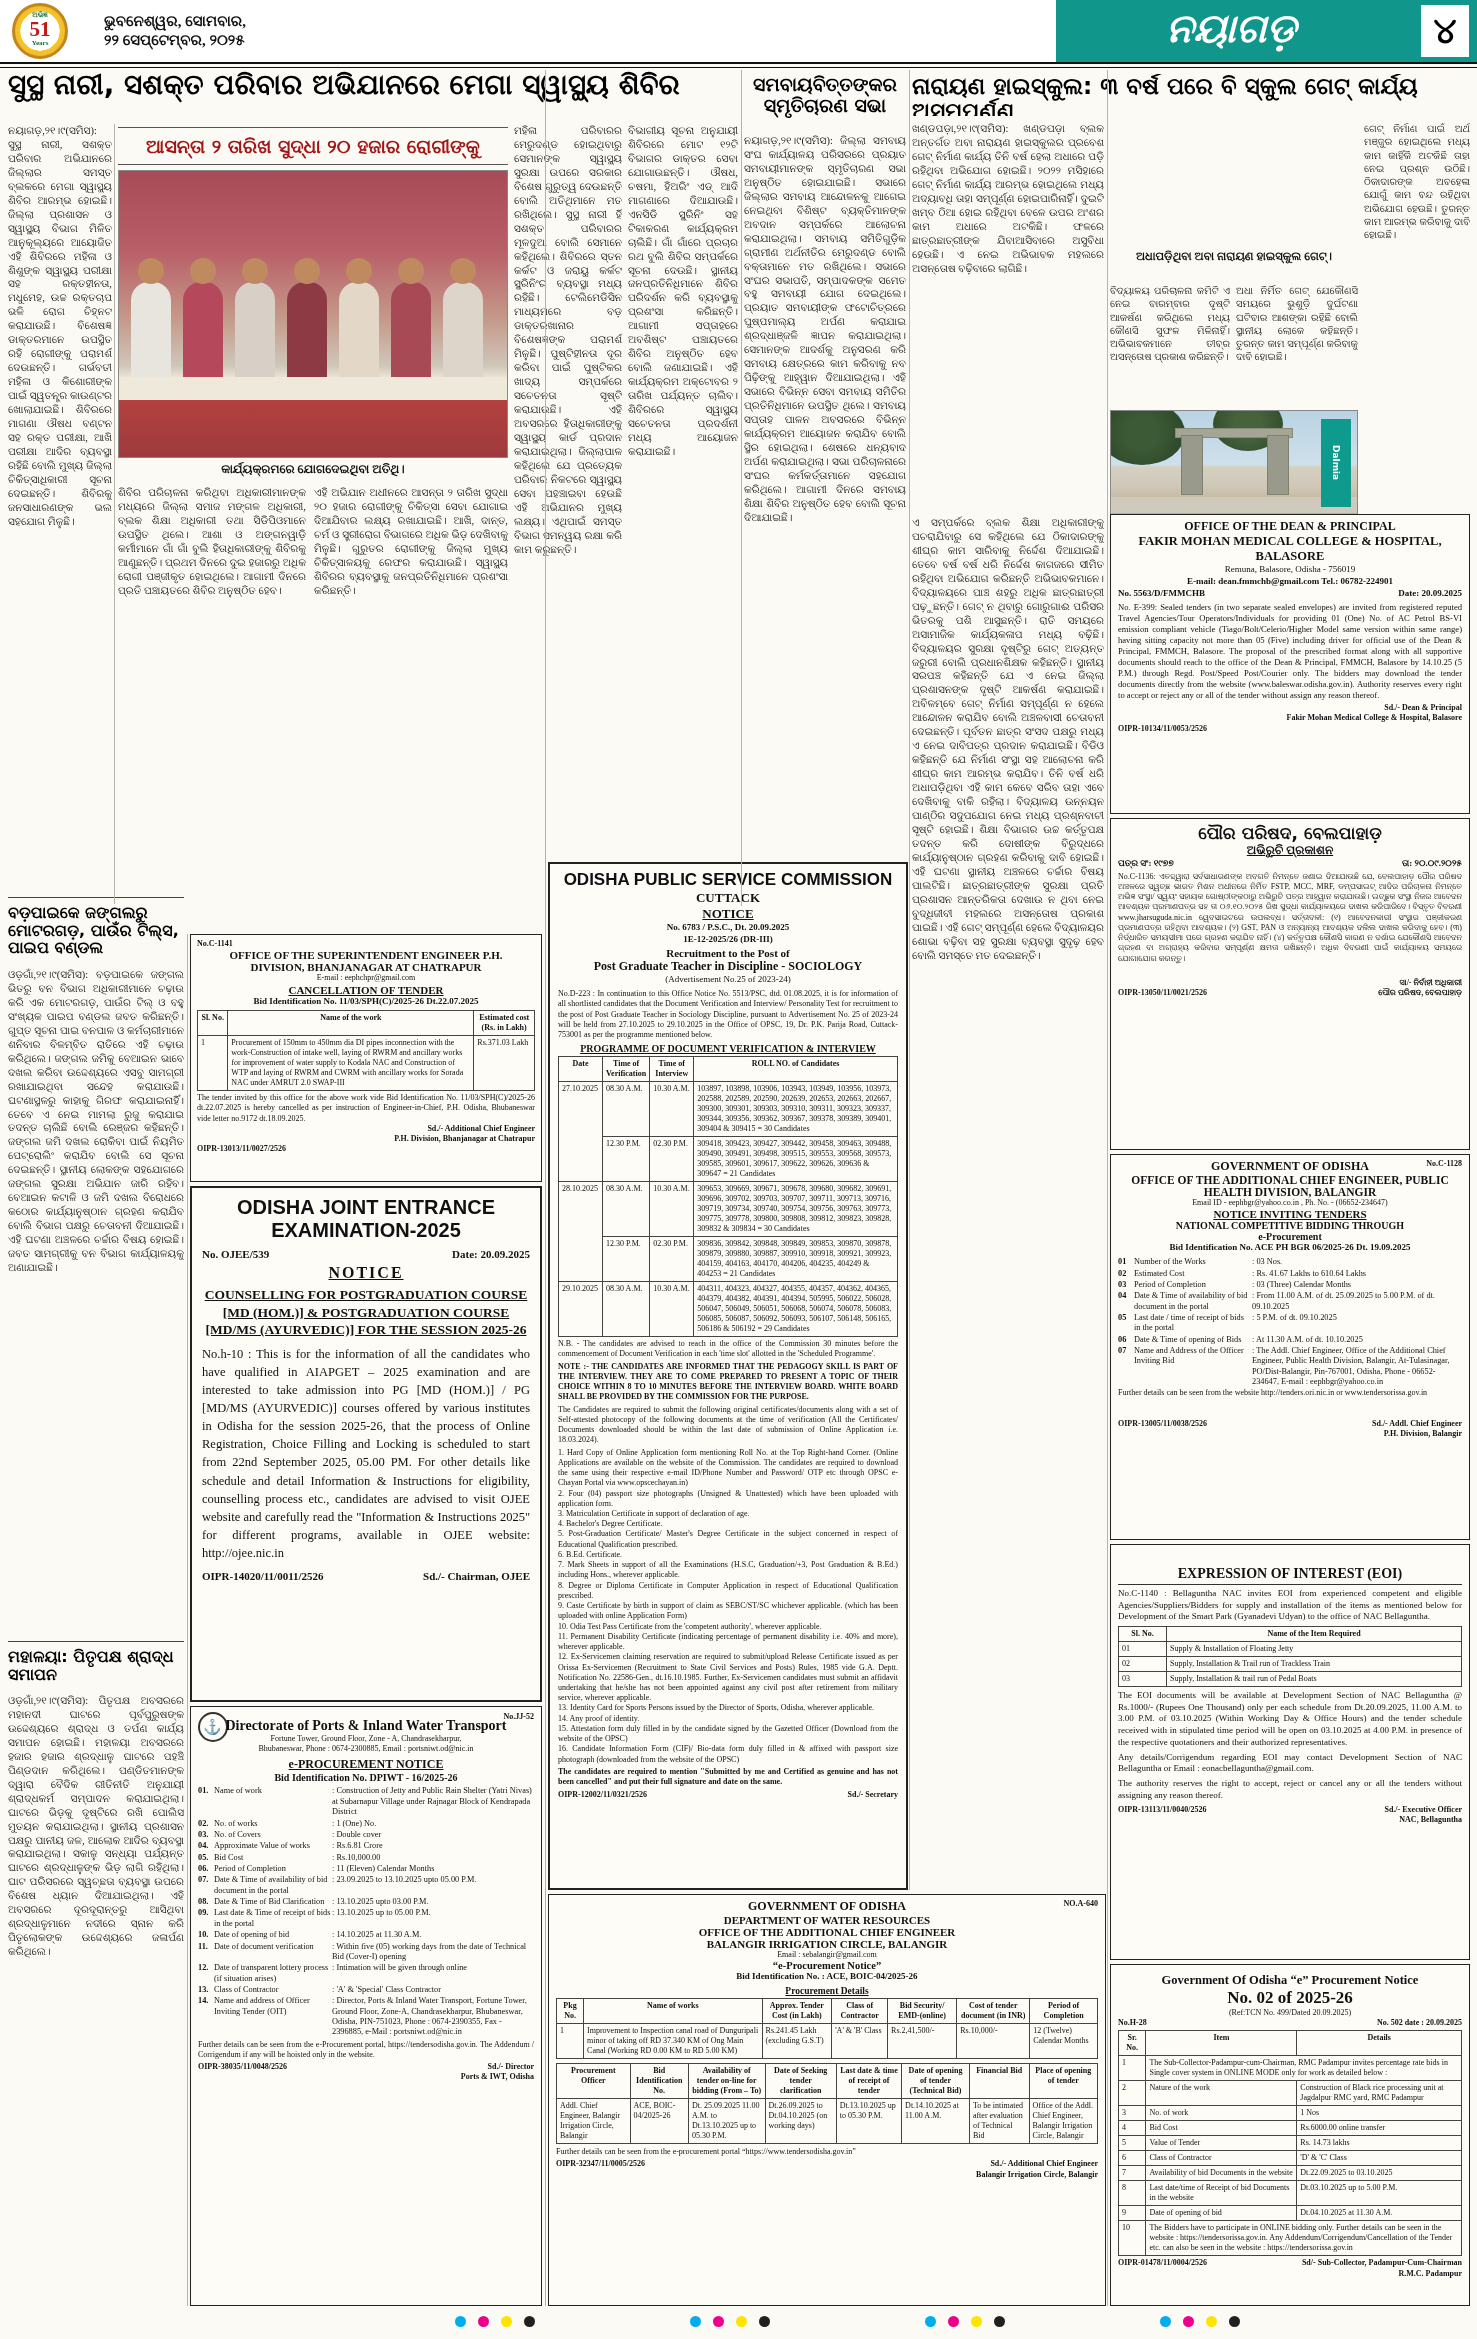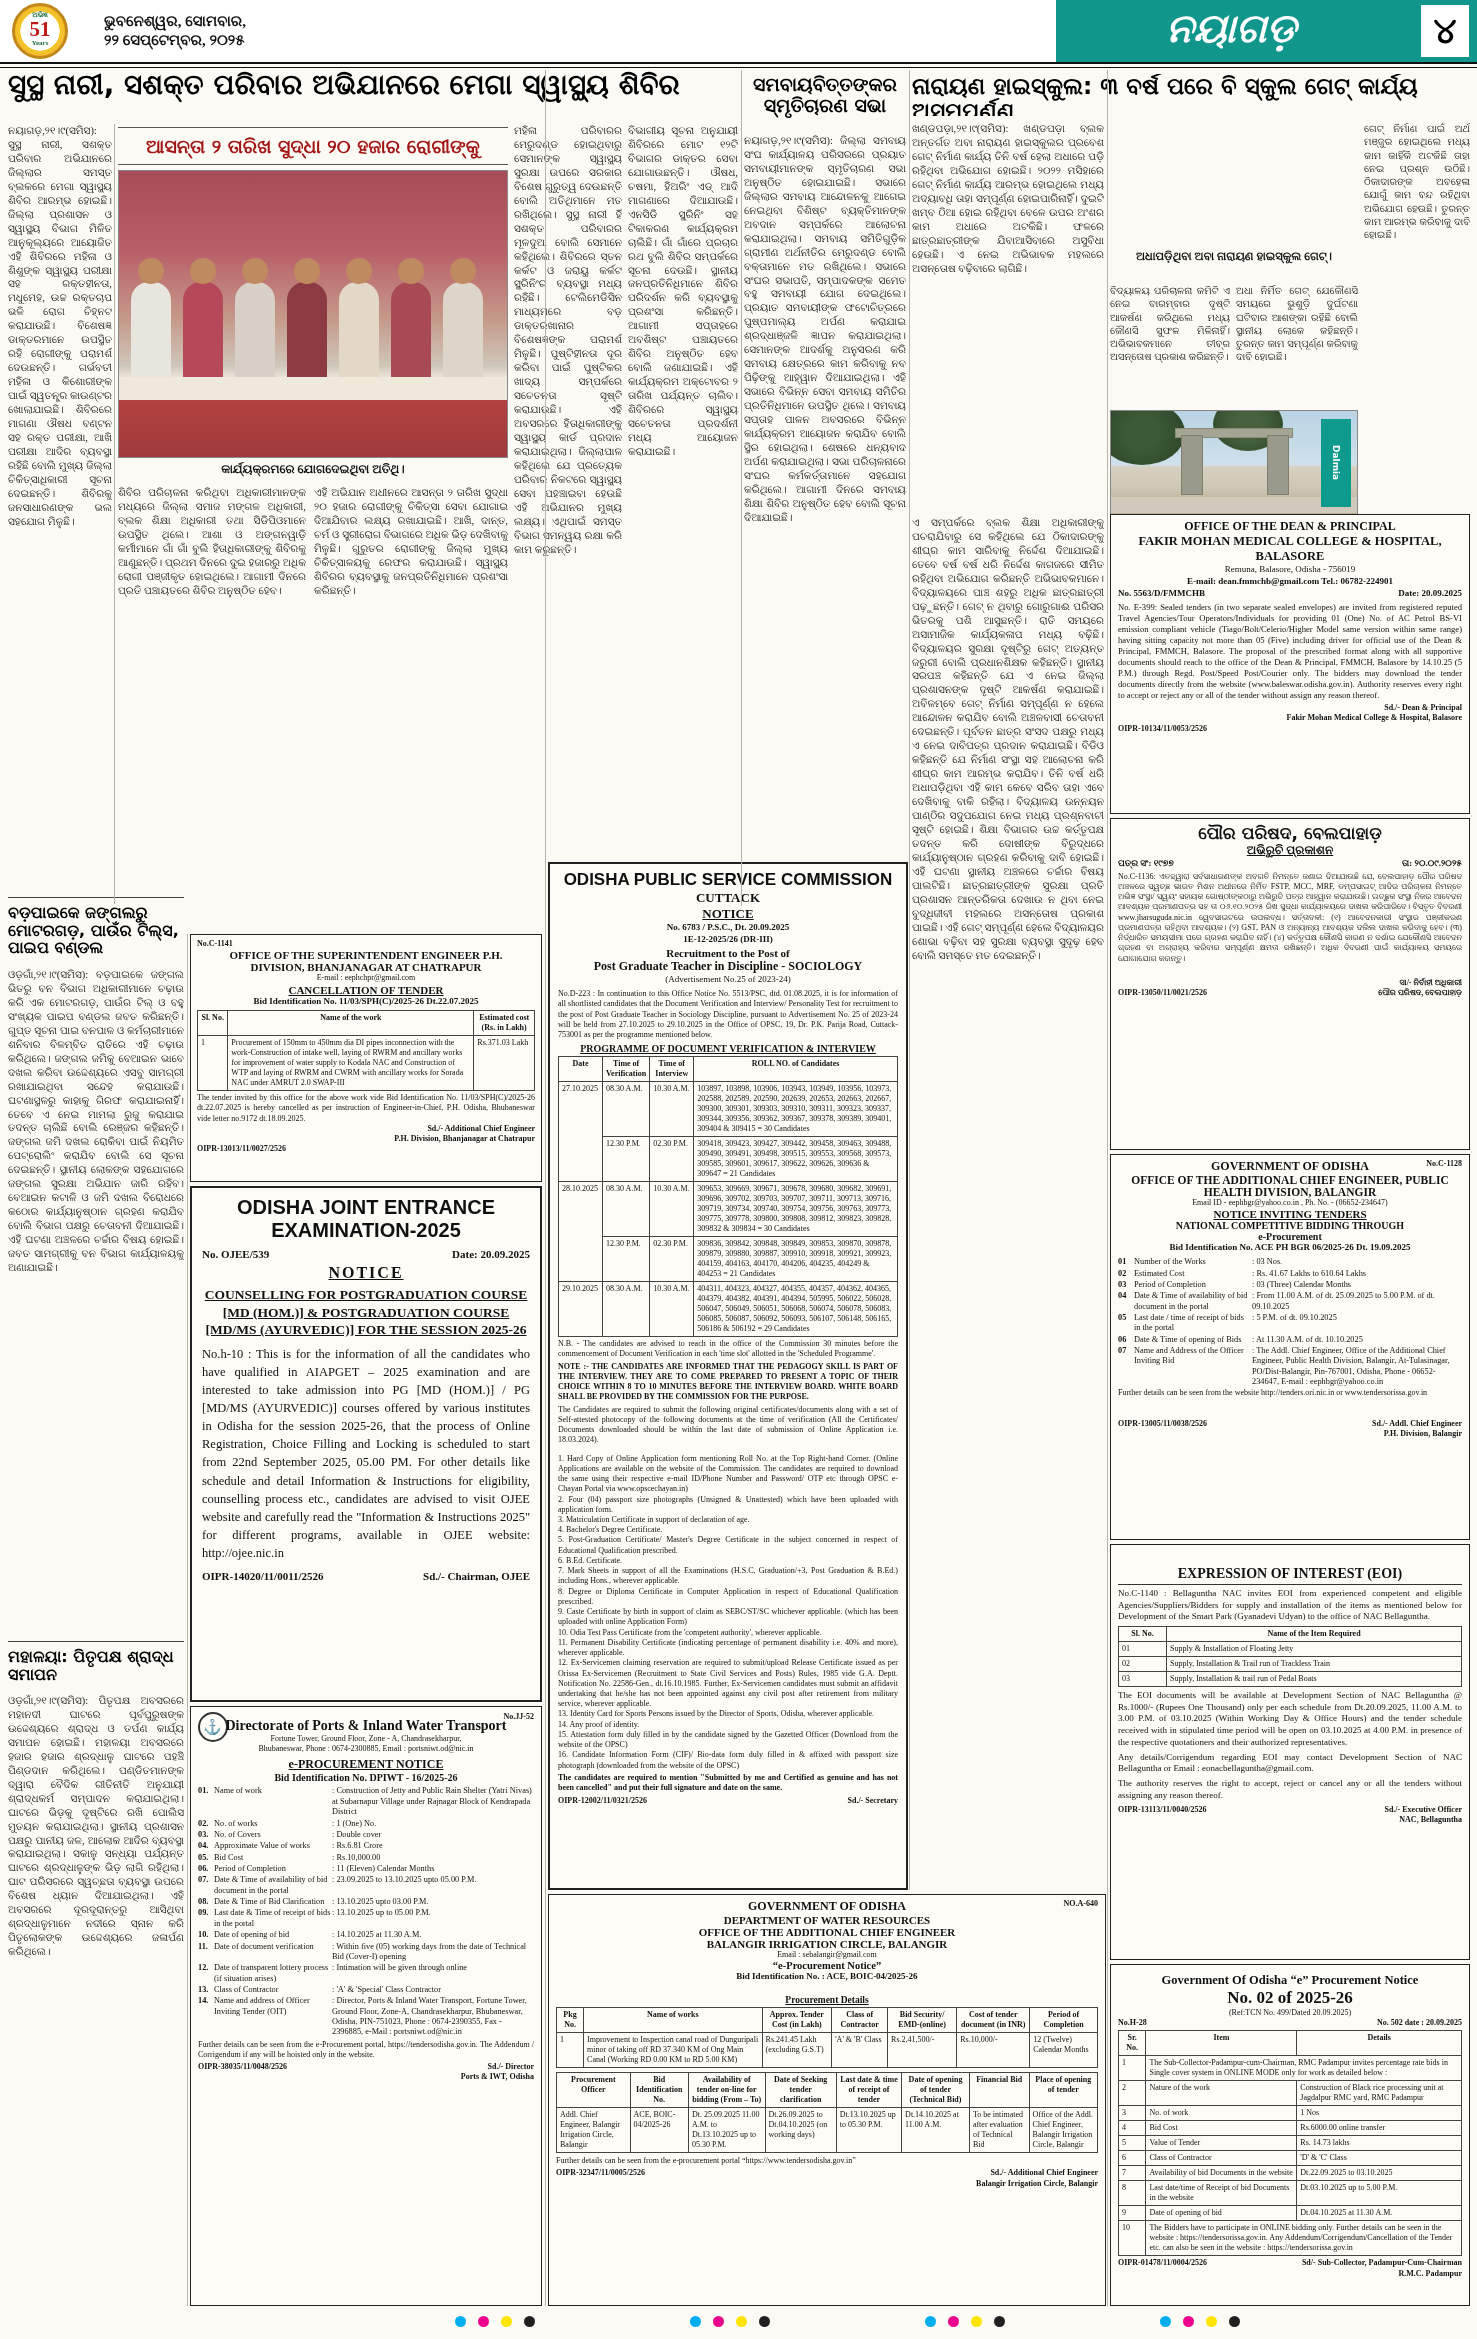--- a/index.html
+++ b/index.html
@@ -308,21 +308,21 @@
         <td>29.10.2025</td>
         <td>08.30 A.M.</td>
         <td>10.30 A.M.</td>
         <td>404311, 404323, 404327, 404355, 404357, 404362, 404365, 404379, 404382, 404391, 404394, 505995, 506022, 506028, 506047, 506049, 506051, 506068, 506074, 506078, 506083, 506085, 506087, 506092, 506093, 506107, 506148, 506165, 506186 &amp; 506192 = 29 Candidates</td>
       </tr>
     </tbody>
       </table>
     <div class="xs" style="text-align:justify;margin-top:2px">N.B. - The candidates are advised to reach in the office of the Commission 30 minutes before the commencement of Document Verification in each 'time slot' allotted in the 'Scheduled Programme'.</div>
     <div class="xs b" style="text-align:justify;margin-top:2px">NOTE :- THE CANDIDATES ARE INFORMED THAT THE PEDAGOGY SKILL IS PART OF THE INTERVIEW. THEY ARE TO COME PREPARED TO PRESENT A TOPIC OF THEIR CHOICE WITHIN 8 TO 10 MINUTES BEFORE THE INTERVIEW BOARD. WHITE BOARD SHALL BE PROVIDED BY THE COMMISSION FOR THE PURPOSE.</div>
     <div class="xs" style="text-align:justify;margin-top:2px">The Candidates are required to submit the following original certificates/documents along with a set of Self-attested photocopy of the following documents at the time of verification (All the Certificates/ Documents downloaded should be within the last date of submission of Online Application i.e. 18.03.2024).</div>
-    <div style="margin-top:8px">
+    <div style="margin-top:2px">
       <div class="xs" style="text-align:justify">1.  Hard Copy of Online Application form mentioning Roll No. at the Top Right-hand Corner. (Online Applications are available on the website of the Commission. The candidates are required to download the same using their respective e-mail ID/Phone Number and Password/ OTP etc through OPSC e-Chayan Portal via www.opscechayan.in)</div>
       <div class="xs" style="text-align:justify">2.  Four (04) passport size photographs (Unsigned &amp; Unattested) which have been uploaded with application form.</div>
       <div class="xs" style="text-align:justify">3.  Matriculation Certificate in support of declaration of age.</div>
       <div class="xs" style="text-align:justify">4.  Bachelor's Degree Certificate.</div>
       <div class="xs" style="text-align:justify">5.  Post-Graduation Certificate/ Master's Degree Certificate in the subject concerned in respect of Educational Qualification prescribed.</div>
       <div class="xs" style="text-align:justify">6.  B.Ed. Certificate.</div>
       <div class="xs" style="text-align:justify">7.  Mark Sheets in support of all the Examinations (H.S.C, Graduation/+3, Post Graduation &amp; B.Ed.) including Hons., wherever applicable.</div>
       <div class="xs" style="text-align:justify">8.  Degree or Diploma Certificate in Computer Application in respect of Educational Qualification prescribed.</div>
       <div class="xs" style="text-align:justify">9.  Caste Certificate by birth in support of claim as SEBC/ST/SC whichever applicable. (which has been uploaded with online Application Form)</div>
       <div class="xs" style="text-align:justify">10. Odia Test Pass Certificate from the 'competent authority', wherever applicable.</div>
@@ -342,21 +342,21 @@
 
   <div class="abs box" style="left:548px;top:1894px;width:558px;height:412px;padding:4px 7px">
     <div style="text-align:right" class="xs b">NO.A-640</div>
     <div class="c b" style="font-size:12px;margin-top:-10px">GOVERNMENT OF ODISHA</div>
     <div class="c b" style="font-size:11px">DEPARTMENT OF WATER RESOURCES</div>
     <div class="c b" style="font-size:11px">OFFICE OF THE ADDITIONAL CHIEF ENGINEER</div>
     <div class="c b" style="font-size:11px">BALANGIR IRRIGATION CIRCLE, BALANGIR</div>
     <div class="c xs">Email : sebalangir@gmail.com</div>
     <div class="c b" style="font-size:10.5px">“e-Procurement Notice”</div>
     <div class="c sm b">Bid Identification No. : ACE, BOIC-04/2025-26</div>
-    <div class="c b u" style="font-size:9.5px;margin-top:12px">Procurement Details</div>
+    <div class="c b u" style="font-size:9.5px;margin-top:3px">Procurement Details</div>
     <table class="tb" style="margin-top:2px">
       <tbody>
           <tr>
         <th style="width:5%">Pkg No.</th>
         <th style="width:33%">Name of works</th>
         <th>Approx. Tender Cost (in Lakh)</th>
         <th>Class of Contractor</th>
         <th>Bid Security/ EMD-(online)</th>
         <th>Cost of tender document (in INR)</th>
         <th>Period of Completion</th>

